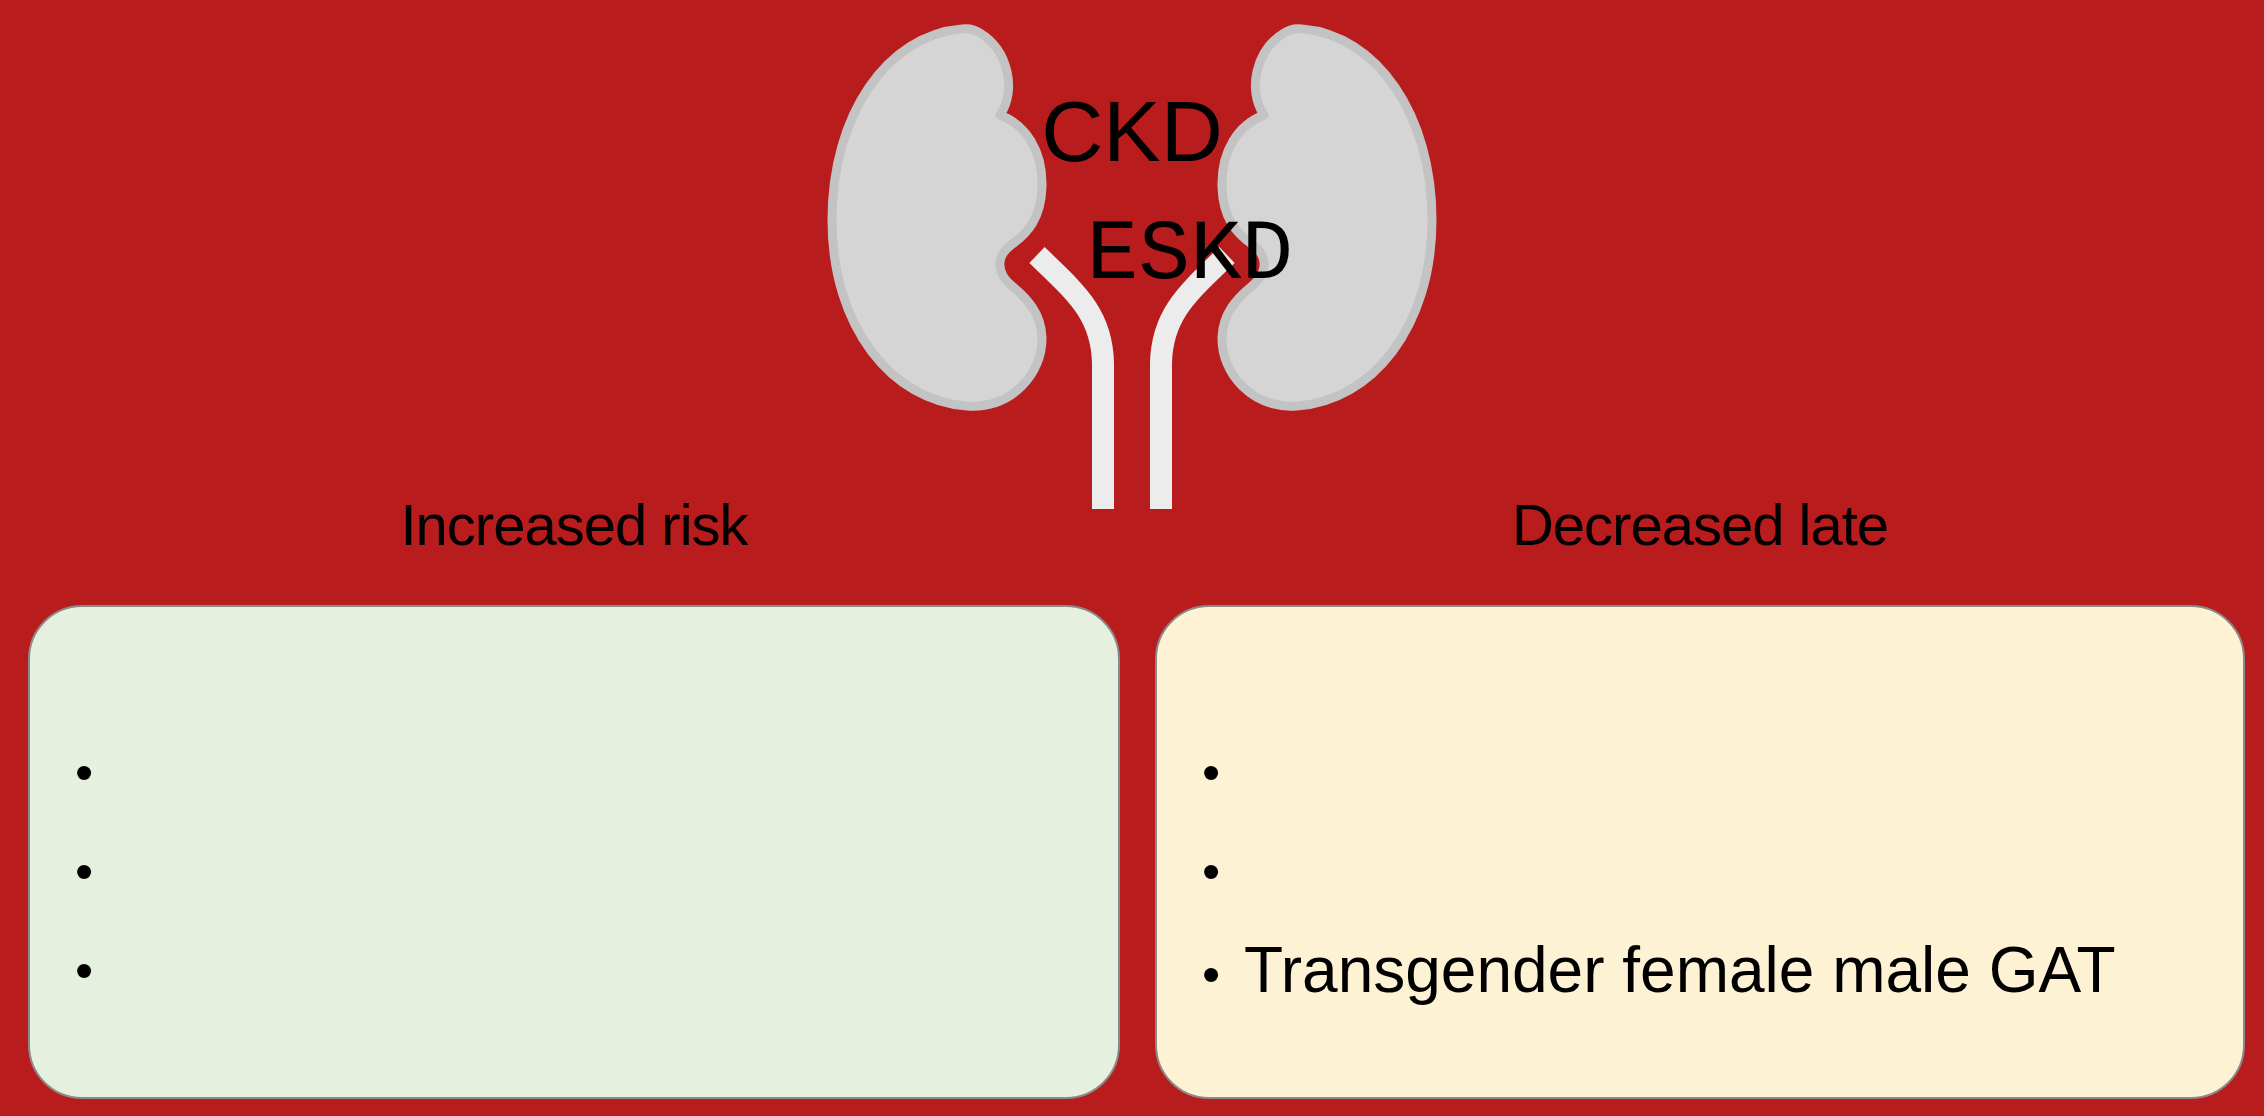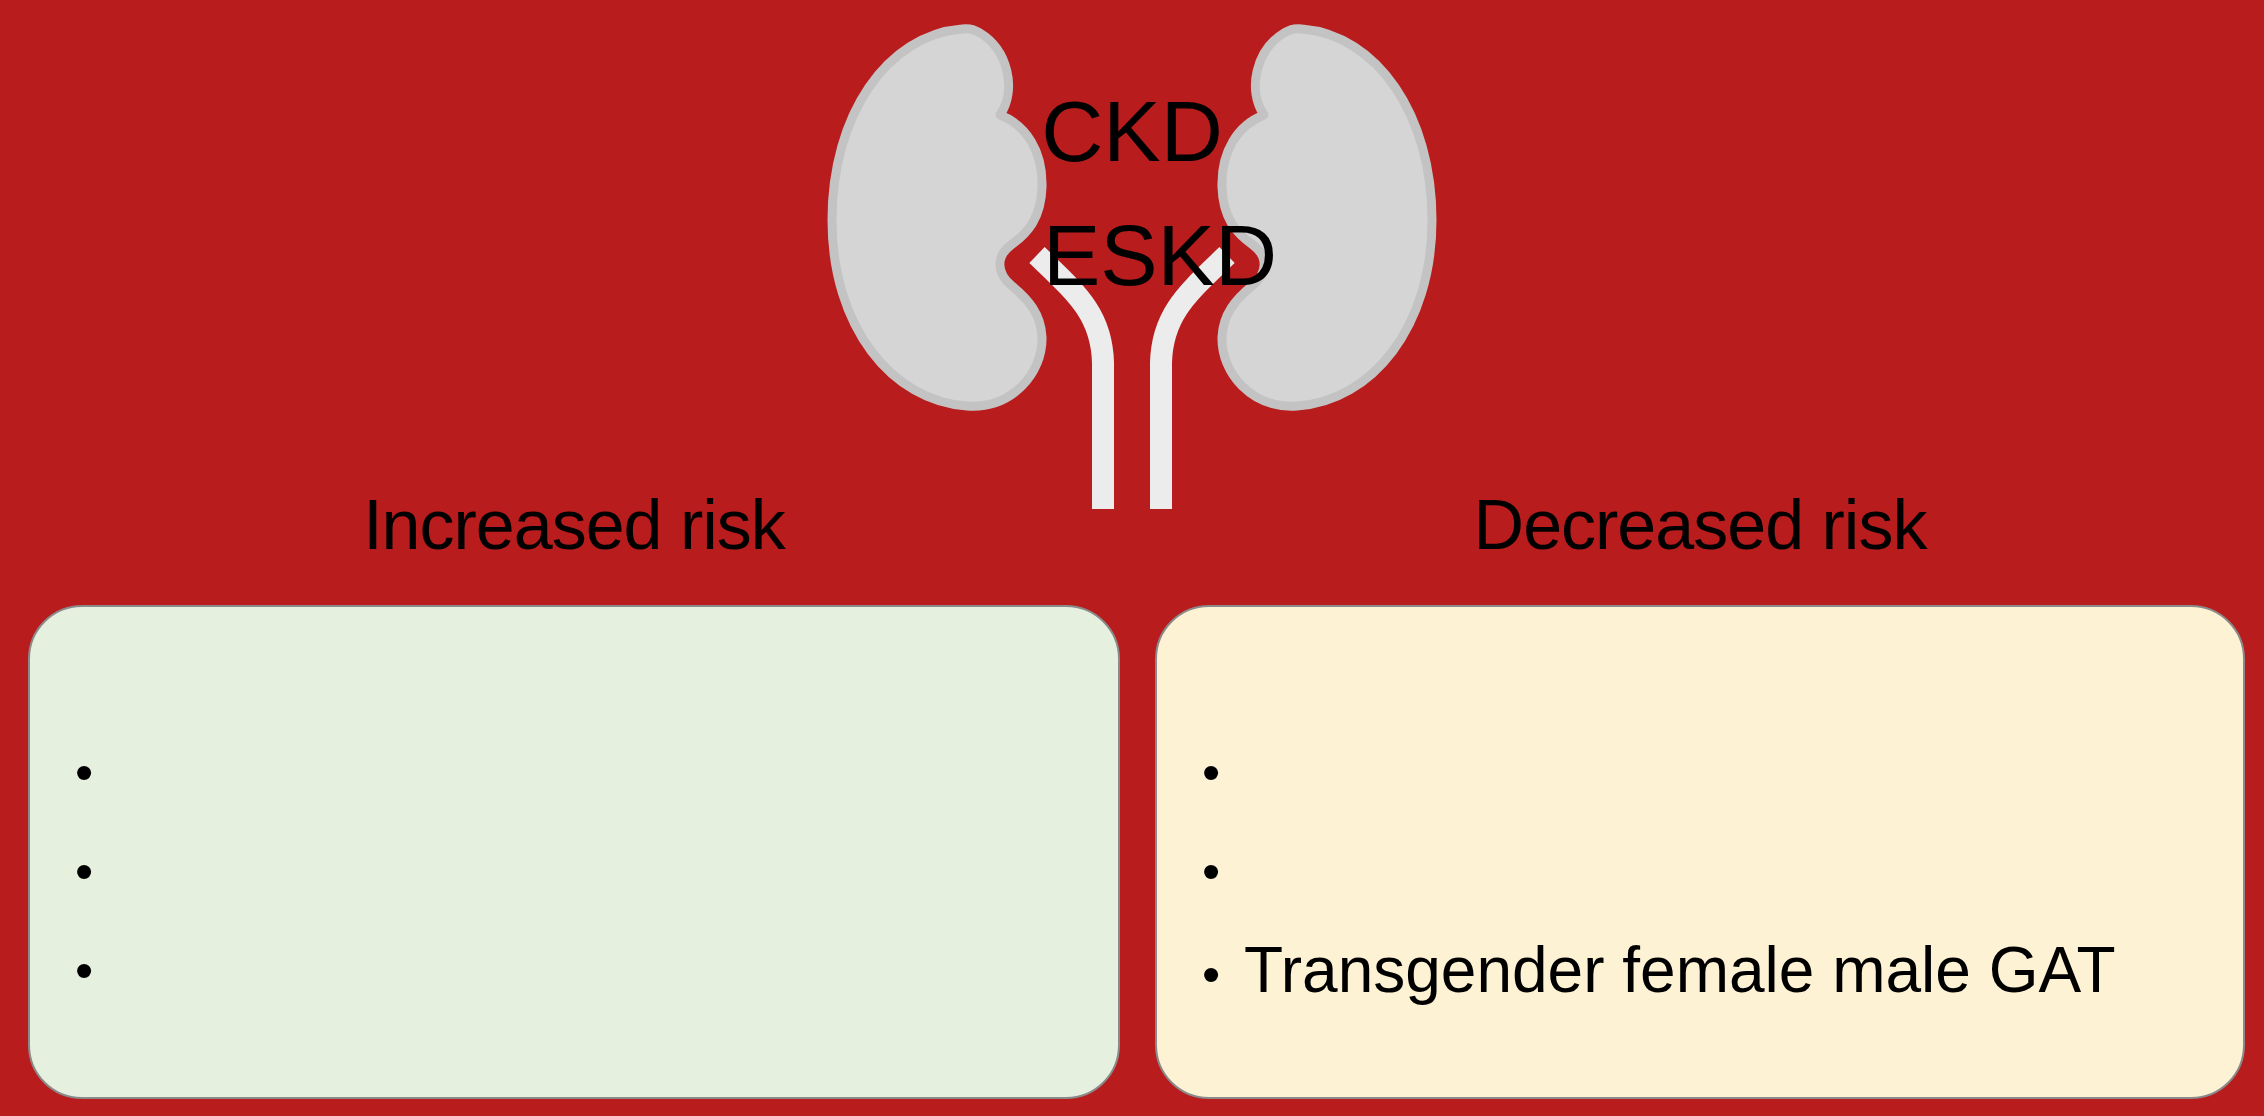--- a/index.html
+++ b/index.html
@@ -14,24 +14,24 @@
   .kidney-svg{
     position:absolute;left:812px;top:14px;width:640px;height:512px;
   }
   .organ-label{
     position:absolute;
     transform:translateX(-50%);
     font-size:86px;line-height:1;color:#000;
     letter-spacing:0px;white-space:nowrap;
   }
   .organ-label.ckd{left:1132px;top:88px;}
-  .organ-label.eskd{left:1160px;top:212px;}
+  .organ-label.eskd{left:1190px;top:212px;font-family:Liberation Mono, monospace;}
   .col-heading{
     position:absolute;top:470px;height:110px;
-    font-size:70px;line-height:110px;letter-spacing:-1px;
+    font-size:58px;line-height:110px;letter-spacing:-1px;
     text-align:center;white-space:nowrap;color:#000;
   }
   .col-heading.left{left:28px;width:1092px;}
   .col-heading.right{left:1155px;width:1090px;}
   .risk-box{
     position:absolute;top:605px;height:494px;
     border:2px solid #8a8a8a;border-radius:54px;
     box-sizing:border-box;
   }
   .risk-box.increased{left:28px;width:1092px;background:#e6f0de;}
@@ -81,21 +81,21 @@
              C 216 218, 229 203, 230 172
              C 231 136, 214 110, 188 100
              C 205 75, 196 35, 168 18
              C 162 14, 156 13, 150 14 Z" transform="translate(640,0) scale(-1,1)" fill="#d5d5d5" stroke="#c3c3c3" stroke-width="9" stroke-linejoin="round"></path>
   </svg>
 
   <div class="organ-label ckd">CKD</div>
   <div class="organ-label eskd">ESKD</div>
 
   <div class="col-heading left">Increased risk</div>
-  <div class="col-heading right">Decreased risk</div>
+  <div class="col-heading right">Decreased late</div>
 
   <div class="risk-box increased">
     <ul class="bullet-list">
       <li>
         <span class="bullet-glyph">•</span>
       </li>
       <li>
         <span class="bullet-glyph">•</span>
       </li>
       <li>

